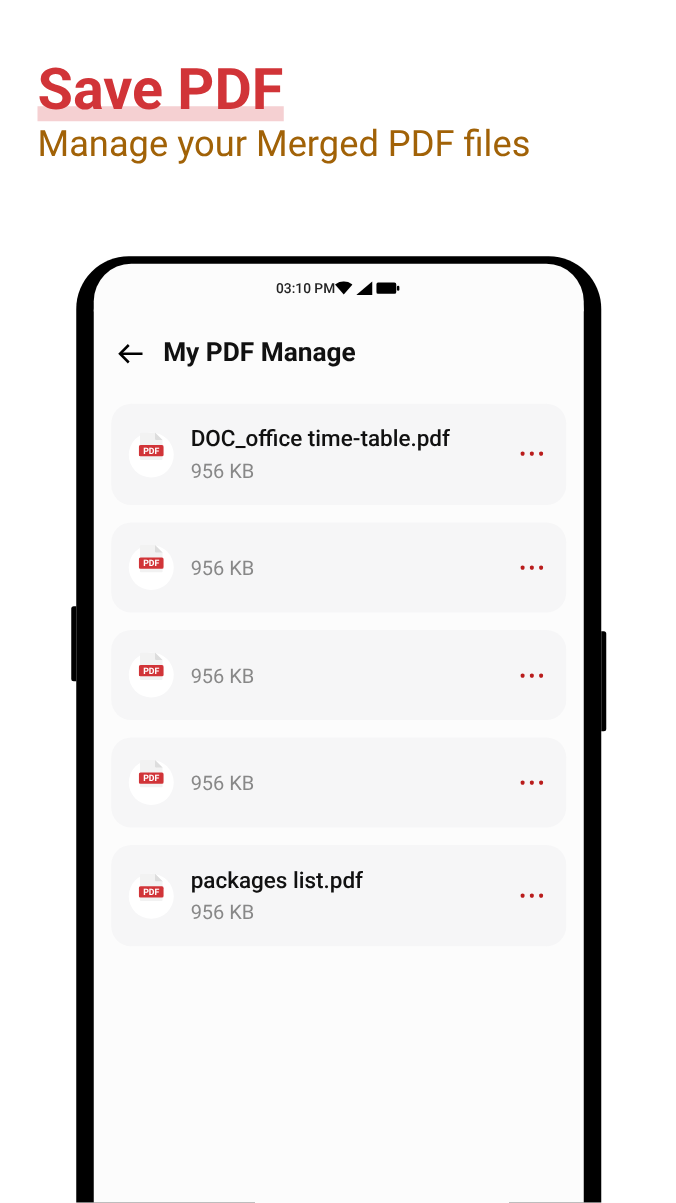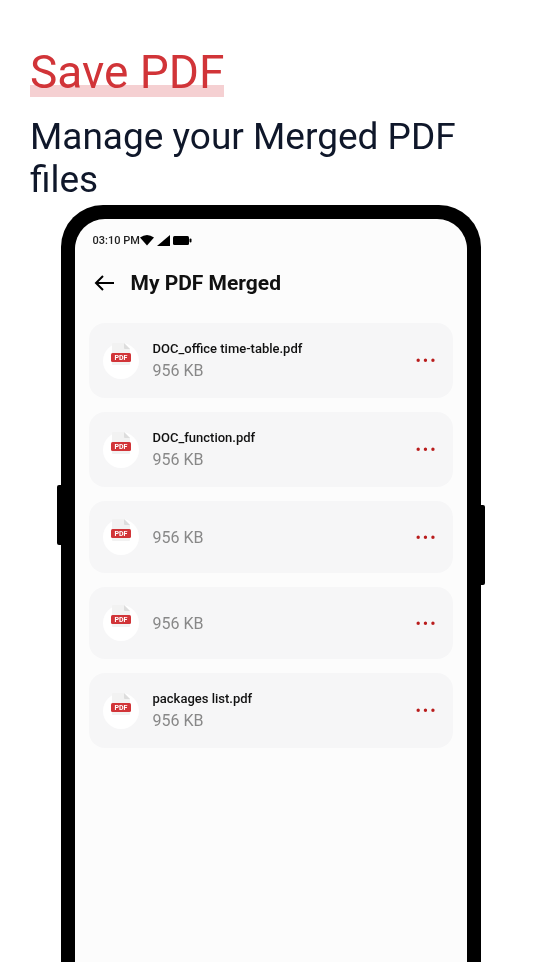--- a/index.html
+++ b/index.html
@@ -1,37 +1,37 @@
 <!DOCTYPE html>
 <html><head>
 <meta charset="utf-8">
 <style>
 *{margin:0;padding:0;box-sizing:border-box;font-family:-apple-system,BlinkMacSystemFont,'Segoe UI',Roboto,sans-serif}
 body{width:541px;height:962px;background:#fff;position:relative;overflow:hidden}
 .heading-area{padding:45px 30px 30px}
-.heading-title{font-size:46px;font-weight:400;color:#d13438;position:relative;display:inline-block;z-index:1}
+.heading-title{font-size:46px;font-weight:700;color:#d13438;position:relative;display:inline-block;z-index:1}
 .heading-title::after{content:'';position:absolute;left:0;bottom:2px;width:100%;height:12px;background:#f5d0d2;z-index:-1}
-.heading-subtitle{font-size:37px;color:#0f172a;margin-top:16px;font-weight:400}
+.heading-subtitle{font-size:29px;color:#a16207;margin-top:0;font-weight:400}
 .phone-wrapper{position:absolute;left:50%;transform:translateX(-50%);top:205px;width:420px}
 .phone-body{width:420px;height:820px;background:#000;border-radius:42px;padding:14px;position:relative}
 .phone-body::before{content:'';position:absolute;left:-4px;top:280px;width:4px;height:60px;background:#000;border-radius:2px 0 0 2px}
 .phone-body::after{content:'';position:absolute;right:-4px;top:300px;width:4px;height:80px;background:#000;border-radius:0 2px 2px 0}
 .speaker-slot{position:absolute;top:22px;left:50%;transform:translateX(-50%);width:85px;height:6px;background:#1a1a1a;border-radius:3px}
 .phone-screen{width:100%;height:100%;background:#fcfcfc;border-radius:30px;overflow:hidden;padding-top:38px}
-.statusbar{position:absolute;top:16px;left:14px;right:14px;height:38px;background:#fcfcfc;border-radius:30px 30px 0 0;display:flex;align-items:center;justify-content:flex-start;padding:0 18px;font-size:11px;color:#222}
+.statusbar{position:absolute;top:6px;left:14px;right:14px;height:38px;background:#fcfcfc;border-radius:30px 30px 0 0;display:flex;align-items:center;justify-content:center;padding:0 18px;font-size:11px;color:#222}
 .statusbar-time{font-weight:500}
 .statusbar-icons{display:flex;align-items:center;gap:3px}
 .app-header{display:flex;align-items:center;padding:14px 18px;gap:14px}
 .back-arrow{display:flex;align-items:center;justify-content:center;cursor:pointer}
 .screen-title{font-size:21px;font-weight:700;color:#111}
 .file-list{padding:14px 14px 0}
 .file-item{background:#f6f6f7;border-radius:16px;padding:18px 14px;margin-bottom:14px;display:flex;align-items:center;gap:14px}
 .file-icon{width:36px;height:36px;background:#fff;border-radius:18px;display:flex;align-items:flex-start;justify-content:center;flex-shrink:0}
 .file-info{flex:1;min-width:0}
-.file-name{font-size:13px;font-weight:500;color:#111;white-space:nowrap;overflow:hidden;text-overflow:ellipsis;margin-bottom:5px}
+.file-name{font-size:18px;font-weight:500;color:#111;white-space:nowrap;overflow:hidden;text-overflow:ellipsis;margin-bottom:5px}
 .file-size{font-size:16px;color:#888}
 .file-menu{width:24px;display:flex;align-items:center;justify-content:center;cursor:pointer;color:#b91c1c;font-size:16px;letter-spacing:2px;flex-shrink:0}
 </style>
 </head>
 <body>
 
 <div class="heading-area">
   <div class="heading-title">Save PDF</div>
   <div class="heading-subtitle">Manage your Merged PDF files</div>
 </div>
@@ -57,21 +57,21 @@
     </div>
 
     <div class="phone-screen">
       <div class="app-header">
         <div class="back-arrow">
           <svg width="24" height="24" viewBox="0 0 24 24" fill="none" stroke="#000" stroke-width="2">
               <line x1="21" y1="12" x2="4" y2="12"></line>
               <polyline points="10 5 3 12 10 19"></polyline>
             </svg>
         </div>
-        <div class="screen-title">My PDF Merged</div>
+        <div class="screen-title">My PDF Manage</div>
       </div>
 
       <div class="file-list">
 
       <div class="file-item">
     <div class="file-icon">
               <svg width="20" height="22" viewBox="0 0 20 22">
   <path d="M2 0 H13 L19 6 V21 A1 1 0 0 1 18 22 H2 A1 1 0 0 1 1 21 V1 A1 1 0 0 1 2 0 Z" fill="#f2f2f2"></path>
   <path d="M13 0 L19 6 H14 A1 1 0 0 1 13 5 Z" fill="#ddd"></path>
   <rect x="0" y="10" width="20" height="9" rx="1.5" fill="#d13438"></rect>
@@ -89,21 +89,20 @@
           <div class="file-item">
     <div class="file-icon">
               <svg width="20" height="22" viewBox="0 0 20 22">
   <path d="M2 0 H13 L19 6 V21 A1 1 0 0 1 18 22 H2 A1 1 0 0 1 1 21 V1 A1 1 0 0 1 2 0 Z" fill="#f2f2f2"></path>
   <path d="M13 0 L19 6 H14 A1 1 0 0 1 13 5 Z" fill="#ddd"></path>
   <rect x="0" y="10" width="20" height="9" rx="1.5" fill="#d13438"></rect>
   <text x="10" y="17" font-size="7" font-weight="700" fill="#fff" text-anchor="middle" font-family="sans-serif">PDF</text>
 </svg>
             </div>
     <div class="file-info">
-      <div class="file-name">DOC_function.pdf</div>
       <div class="file-size">956 KB</div>
     </div>
     <div class="file-menu">
       <span>•••</span>
     </div>
           </div>
           <div class="file-item">
     <div class="file-icon">
               <svg width="20" height="22" viewBox="0 0 20 22">
   <path d="M2 0 H13 L19 6 V21 A1 1 0 0 1 18 22 H2 A1 1 0 0 1 1 21 V1 A1 1 0 0 1 2 0 Z" fill="#f2f2f2"></path>

